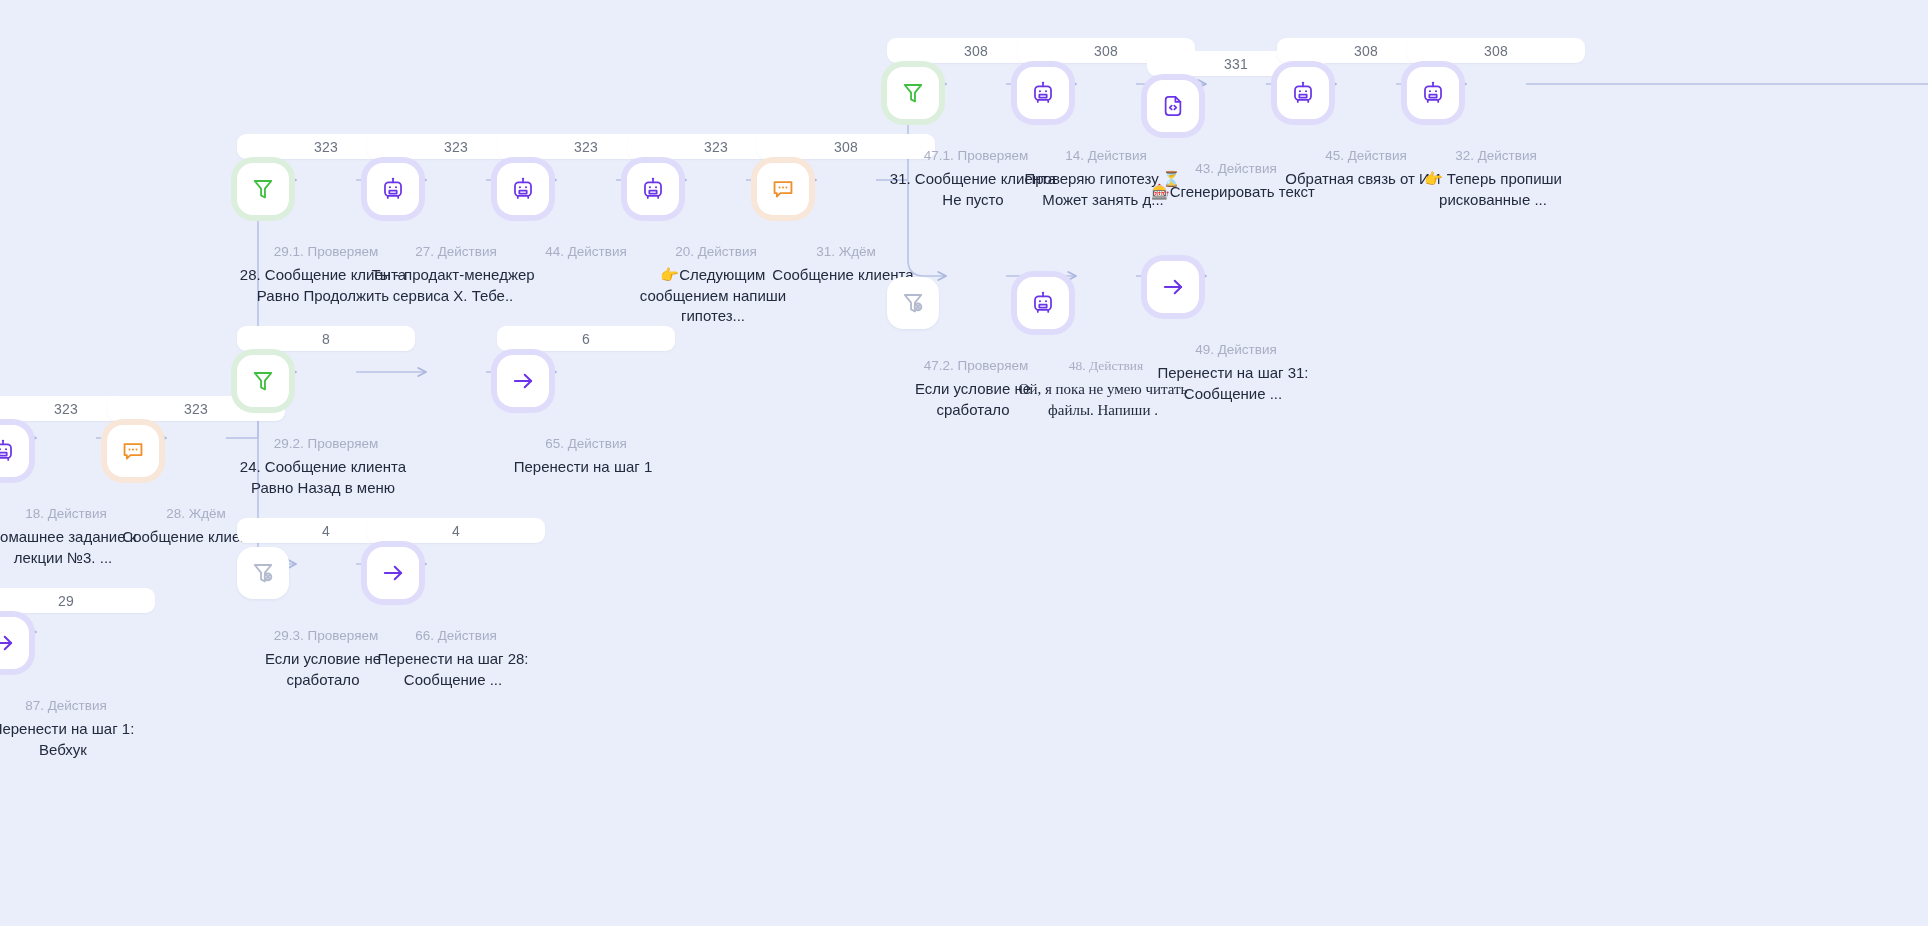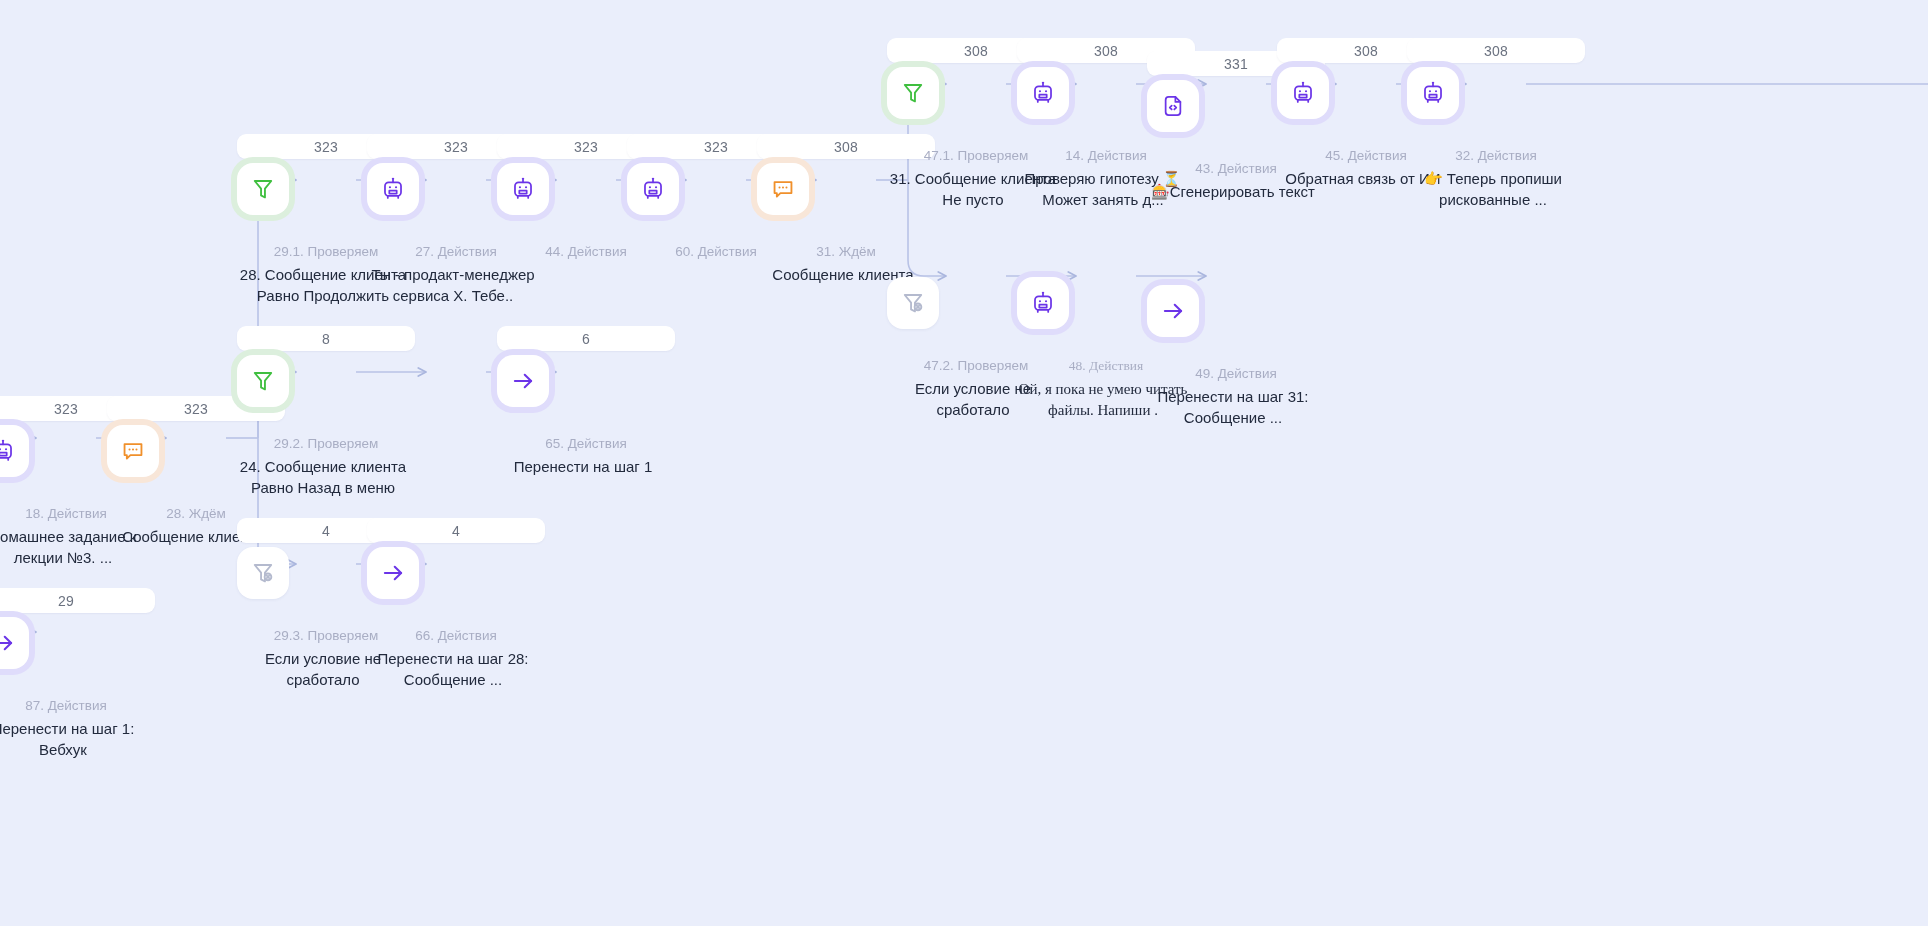--- a/index.html
+++ b/index.html
@@ -233,21 +233,22 @@
           <circle cx="12" cy="2.6" r="1.1" fill="#6b34e8" stroke="none"></circle>
             <path d="M12 3.7v2.1"></path>
           <rect x="4.6" y="5.8" width="14.8" height="12.6" rx="3.4"></rect>
           <circle cx="9.2" cy="10.4" r="1" fill="#6b34e8" stroke="none"></circle>
           <circle cx="14.8" cy="10.4" r="1" fill="#6b34e8" stroke="none"></circle>
           <path d="M8.6 13.6h6.8v2.6H8.6z"></path>
             <path d="M7.2 18.4v1.9M16.8 18.4v1.9"></path>
         </svg>
       </span>
     </div>
-    <div class="kind">60. Действия</div>
+    <div class="kind">20. Действия</div>
+    <div class="title">👉Следующим сообщением напиши гипотез...</div>
   </div>
 
   <div class="node" style="left:846px; top:134px;">
     <div class="badge">308</div>
     <div class="iconbox ring-orange">
       <span>
         <svg width="26" height="26" viewBox="0 0 24 24" fill="none" stroke="#f0902b" stroke-width="1.7" stroke-linecap="round" stroke-linejoin="round">
           <path d="M4.2 5.6h15.6v10.2H9.6l-3.3 3.2v-3.2H4.2z"></path>
           <circle cx="8.8" cy="10.7" r=".95" fill="#f0902b" stroke="none"></circle>
           <circle cx="12" cy="10.7" r=".95" fill="#f0902b" stroke="none"></circle>
@@ -371,21 +372,21 @@
           <circle cx="14.8" cy="10.4" r="1" fill="#6b34e8" stroke="none"></circle>
           <path d="M8.6 13.6h6.8v2.6H8.6z"></path>
             <path d="M7.2 18.4v1.9M16.8 18.4v1.9"></path>
         </svg>
       </span>
     </div>
     <div class="kind">48. Действия</div>
     <div class="title">Ой, я пока не умею читать файлы. Напиши .</div>
   </div>
 
-  <div class="node" style="left:1236px; top:256px;">
+  <div class="node" style="left:1236px; top:232px;">
     <div class="badge hidden"></div>
     <div class="iconbox ring-purple">
       <span>
         <svg width="26" height="26" viewBox="0 0 24 24" fill="none" stroke="#6b34e8" stroke-width="1.9" stroke-linecap="round" stroke-linejoin="round">
           <path d="M4.5 12h15"></path>
             <path d="M13.6 6.3L19.5 12l-5.9 5.7"></path>
         </svg>
       </span>
     </div>
     <div class="kind">49. Действия</div>

